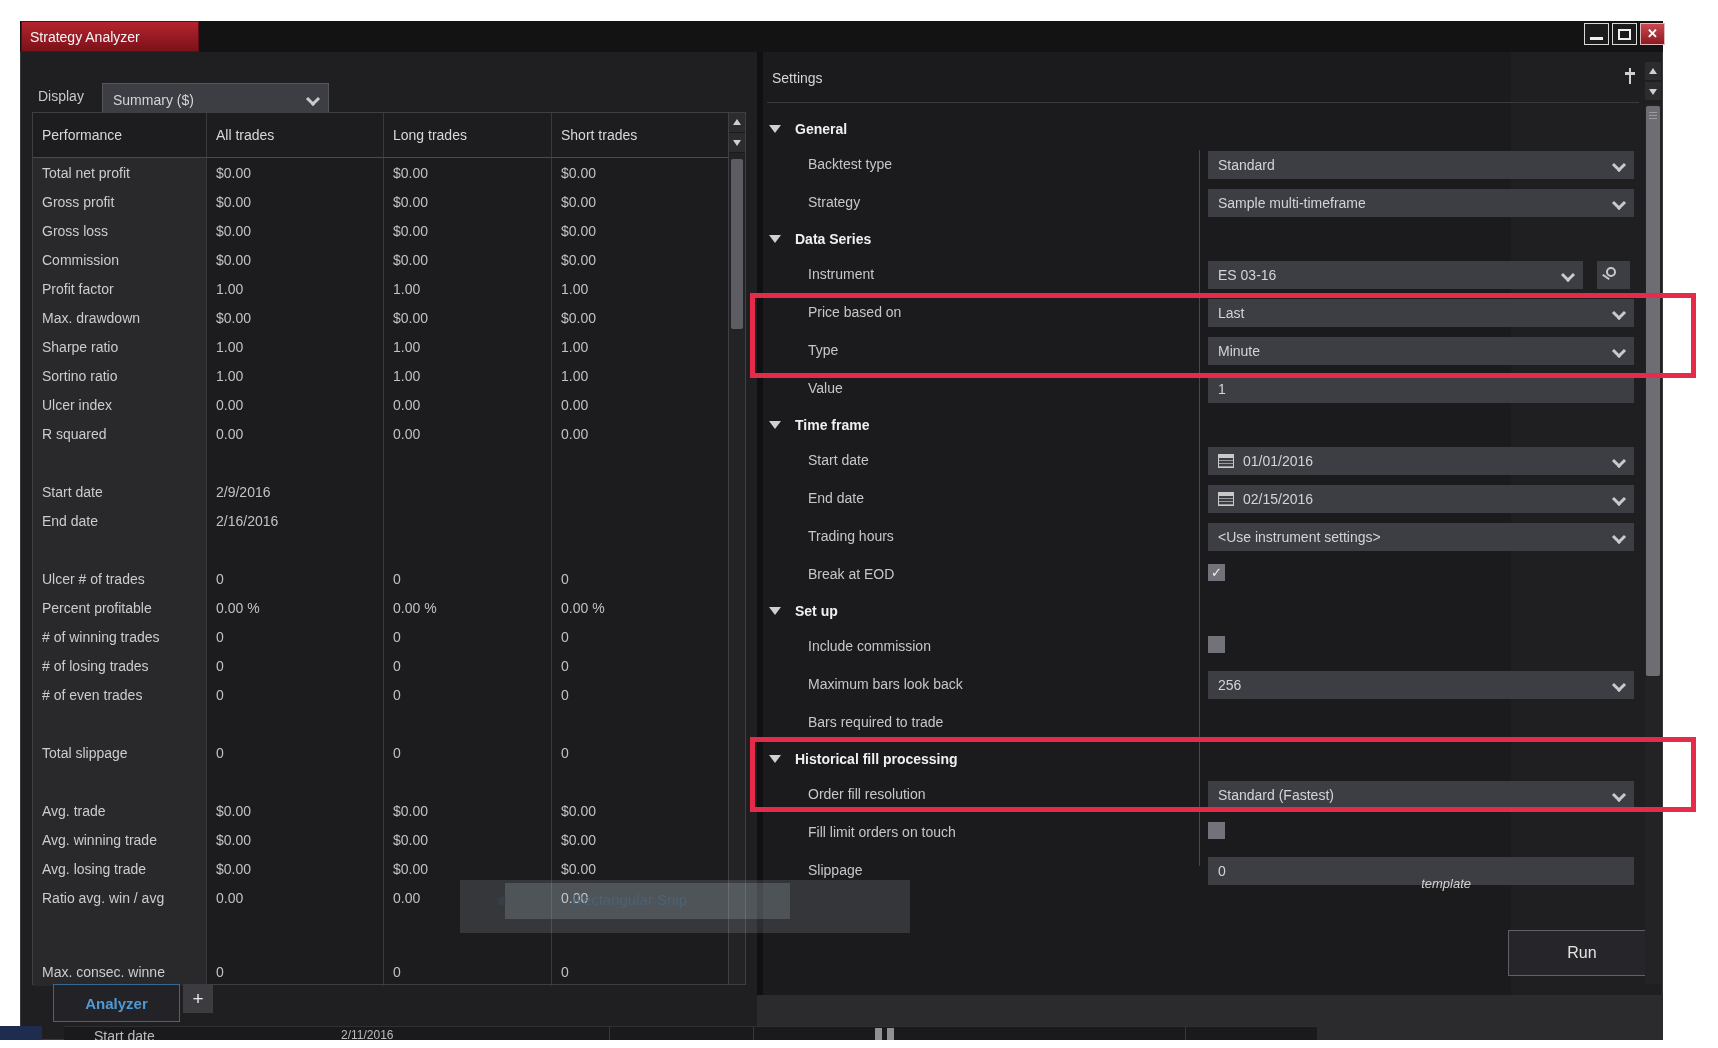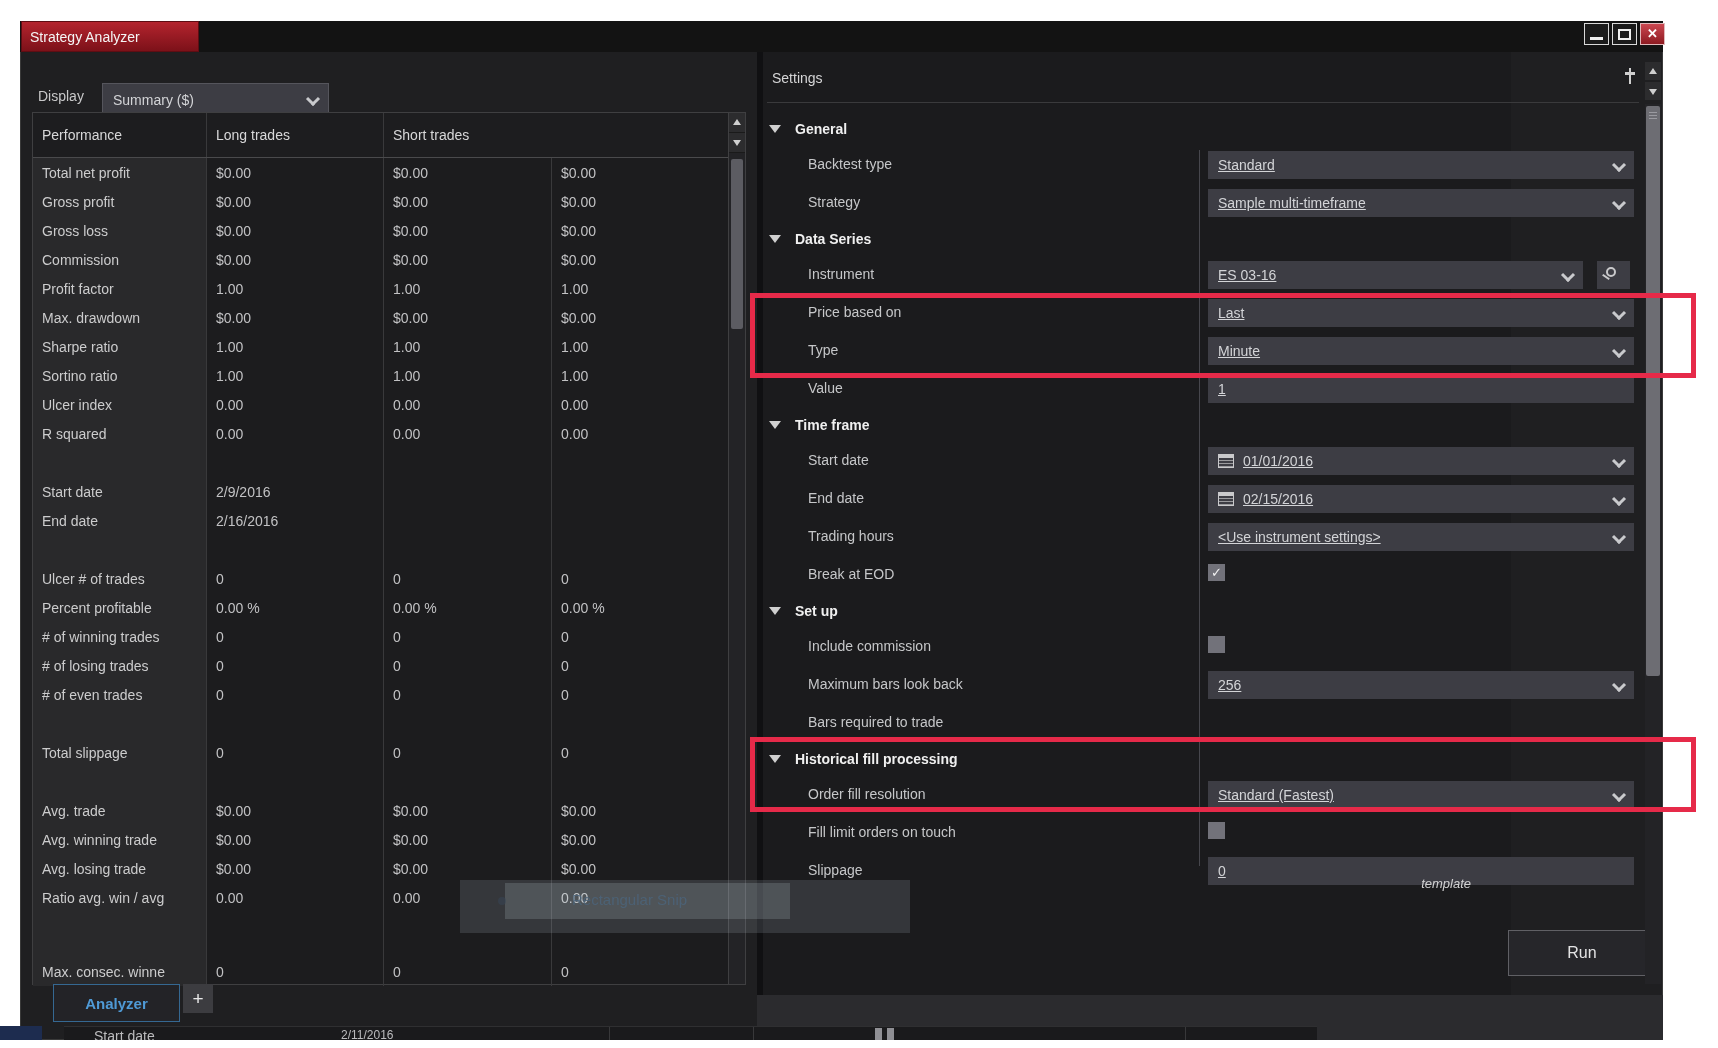--- a/index.html
+++ b/index.html
@@ -66,21 +66,21 @@
   .s-sep { position: absolute; left: 4px; top: 50px; width: 872px; height: 1px; background: #3a3a3c; }
   .s-vline { position: absolute; left: 436px; top: 98px; width: 1px; height: 716px; background: #47474d; }
   .s-rows { position: absolute; left: 0; top: 60px; width: 880px; }
   .s-hdr { position: relative; height: 34px; display: flex; align-items: center; cursor: pointer; }
   .s-hdr .tri { position: absolute; left: 6px; top: 13px; width: 0; height: 0; border-left: 6px solid transparent; border-right: 6px solid transparent; border-top: 8px solid #d0d0d0; }
   .s-hdr .s-hdr-t { margin-left: 32px; color: #f0f0f0; font-size: 14px; font-weight: bold; }
   .s-row { position: relative; height: 38px; }
   .s-lab { position: absolute; left: 45px; top: 10px; color: #c6c7c9; font-size: 14px; }
   .field { position: absolute; left: 445px; top: 5px; height: 28px; background: #3d3d44; display: flex; align-items: center; padding: 0 10px; cursor: pointer; }
   .field.wide { width: 426px; } .field.narrow { width: 375px; }
-  .field .f-t { color: #d3d4d7; font-size: 14px; flex: 1; white-space: nowrap; overflow: hidden; text-decoration: underline; }
+  .field .f-t { color: #d3d4d7; font-size: 14px; flex: 1; white-space: nowrap; overflow: hidden; }
   .chev { width: 11px; height: 11px; position: relative; flex: none; }
   .chev::before { content: ""; position: absolute; left: 1px; top: 0px; width: 7px; height: 7px; border-right: 3px solid #c9cacd; border-bottom: 3px solid #c9cacd; transform: rotate(45deg); }
   .search-btn { position: absolute; left: 834px; top: 5px; width: 33px; height: 28px; background: #3d3d44; cursor: pointer; }
   .mag { position: absolute; left: 9px; top: 6px; width: 10px; height: 10px; border: 2px solid #c9c9cb; border-radius: 50%; }
   .mag::after { content: ""; position: absolute; left: -6px; top: 7px; width: 8px; height: 2px; background: #c9c9cb; transform: rotate(35deg); }
   .checkbox { position: absolute; left: 445px; top: 8px; width: 17px; height: 17px; background: #72727a; cursor: pointer;
     display: flex; align-items: center; justify-content: center; color: #f2f2f2; font-size: 13px; }
   .cal { position: relative; width: 16px; height: 14px; margin-right: 9px; flex: none; border: 1px solid #c9c9cb; background:
     linear-gradient(#c9c9cb 0 3px, transparent 3px 5px, #9b9b9e 5px 6px, transparent 6px 8px, #9b9b9e 8px 9px, transparent 9px 11px, #9b9b9e 11px 12px, transparent 12px); }
   .template-lbl { position: absolute; right: 40px; top: 824px; color: #d2d2d3; font-size: 13px; font-style: italic; cursor: pointer; }
@@ -128,20 +128,21 @@
 
   <span class="display-label">Display</span>
   <div class="display-dd">
     <span class="f-t">Summary ($)</span>
     <span class="chev"></span>
   </div>
 
   <div class="perf-table">
     <div class="t-hdr">
         <div class="t-c">Performance</div>
+        <div class="t-c">All trades</div>
         <div class="t-c">Long trades</div>
         <div class="t-c">Short trades</div>
       </div>
     <div class="t-body">
         <div class="t-row">
           <div class="t-c">Total net profit</div>
           <div class="t-c">$0.00</div>
           <div class="t-c">$0.00</div>
           <div class="t-c">$0.00</div>
         </div>

